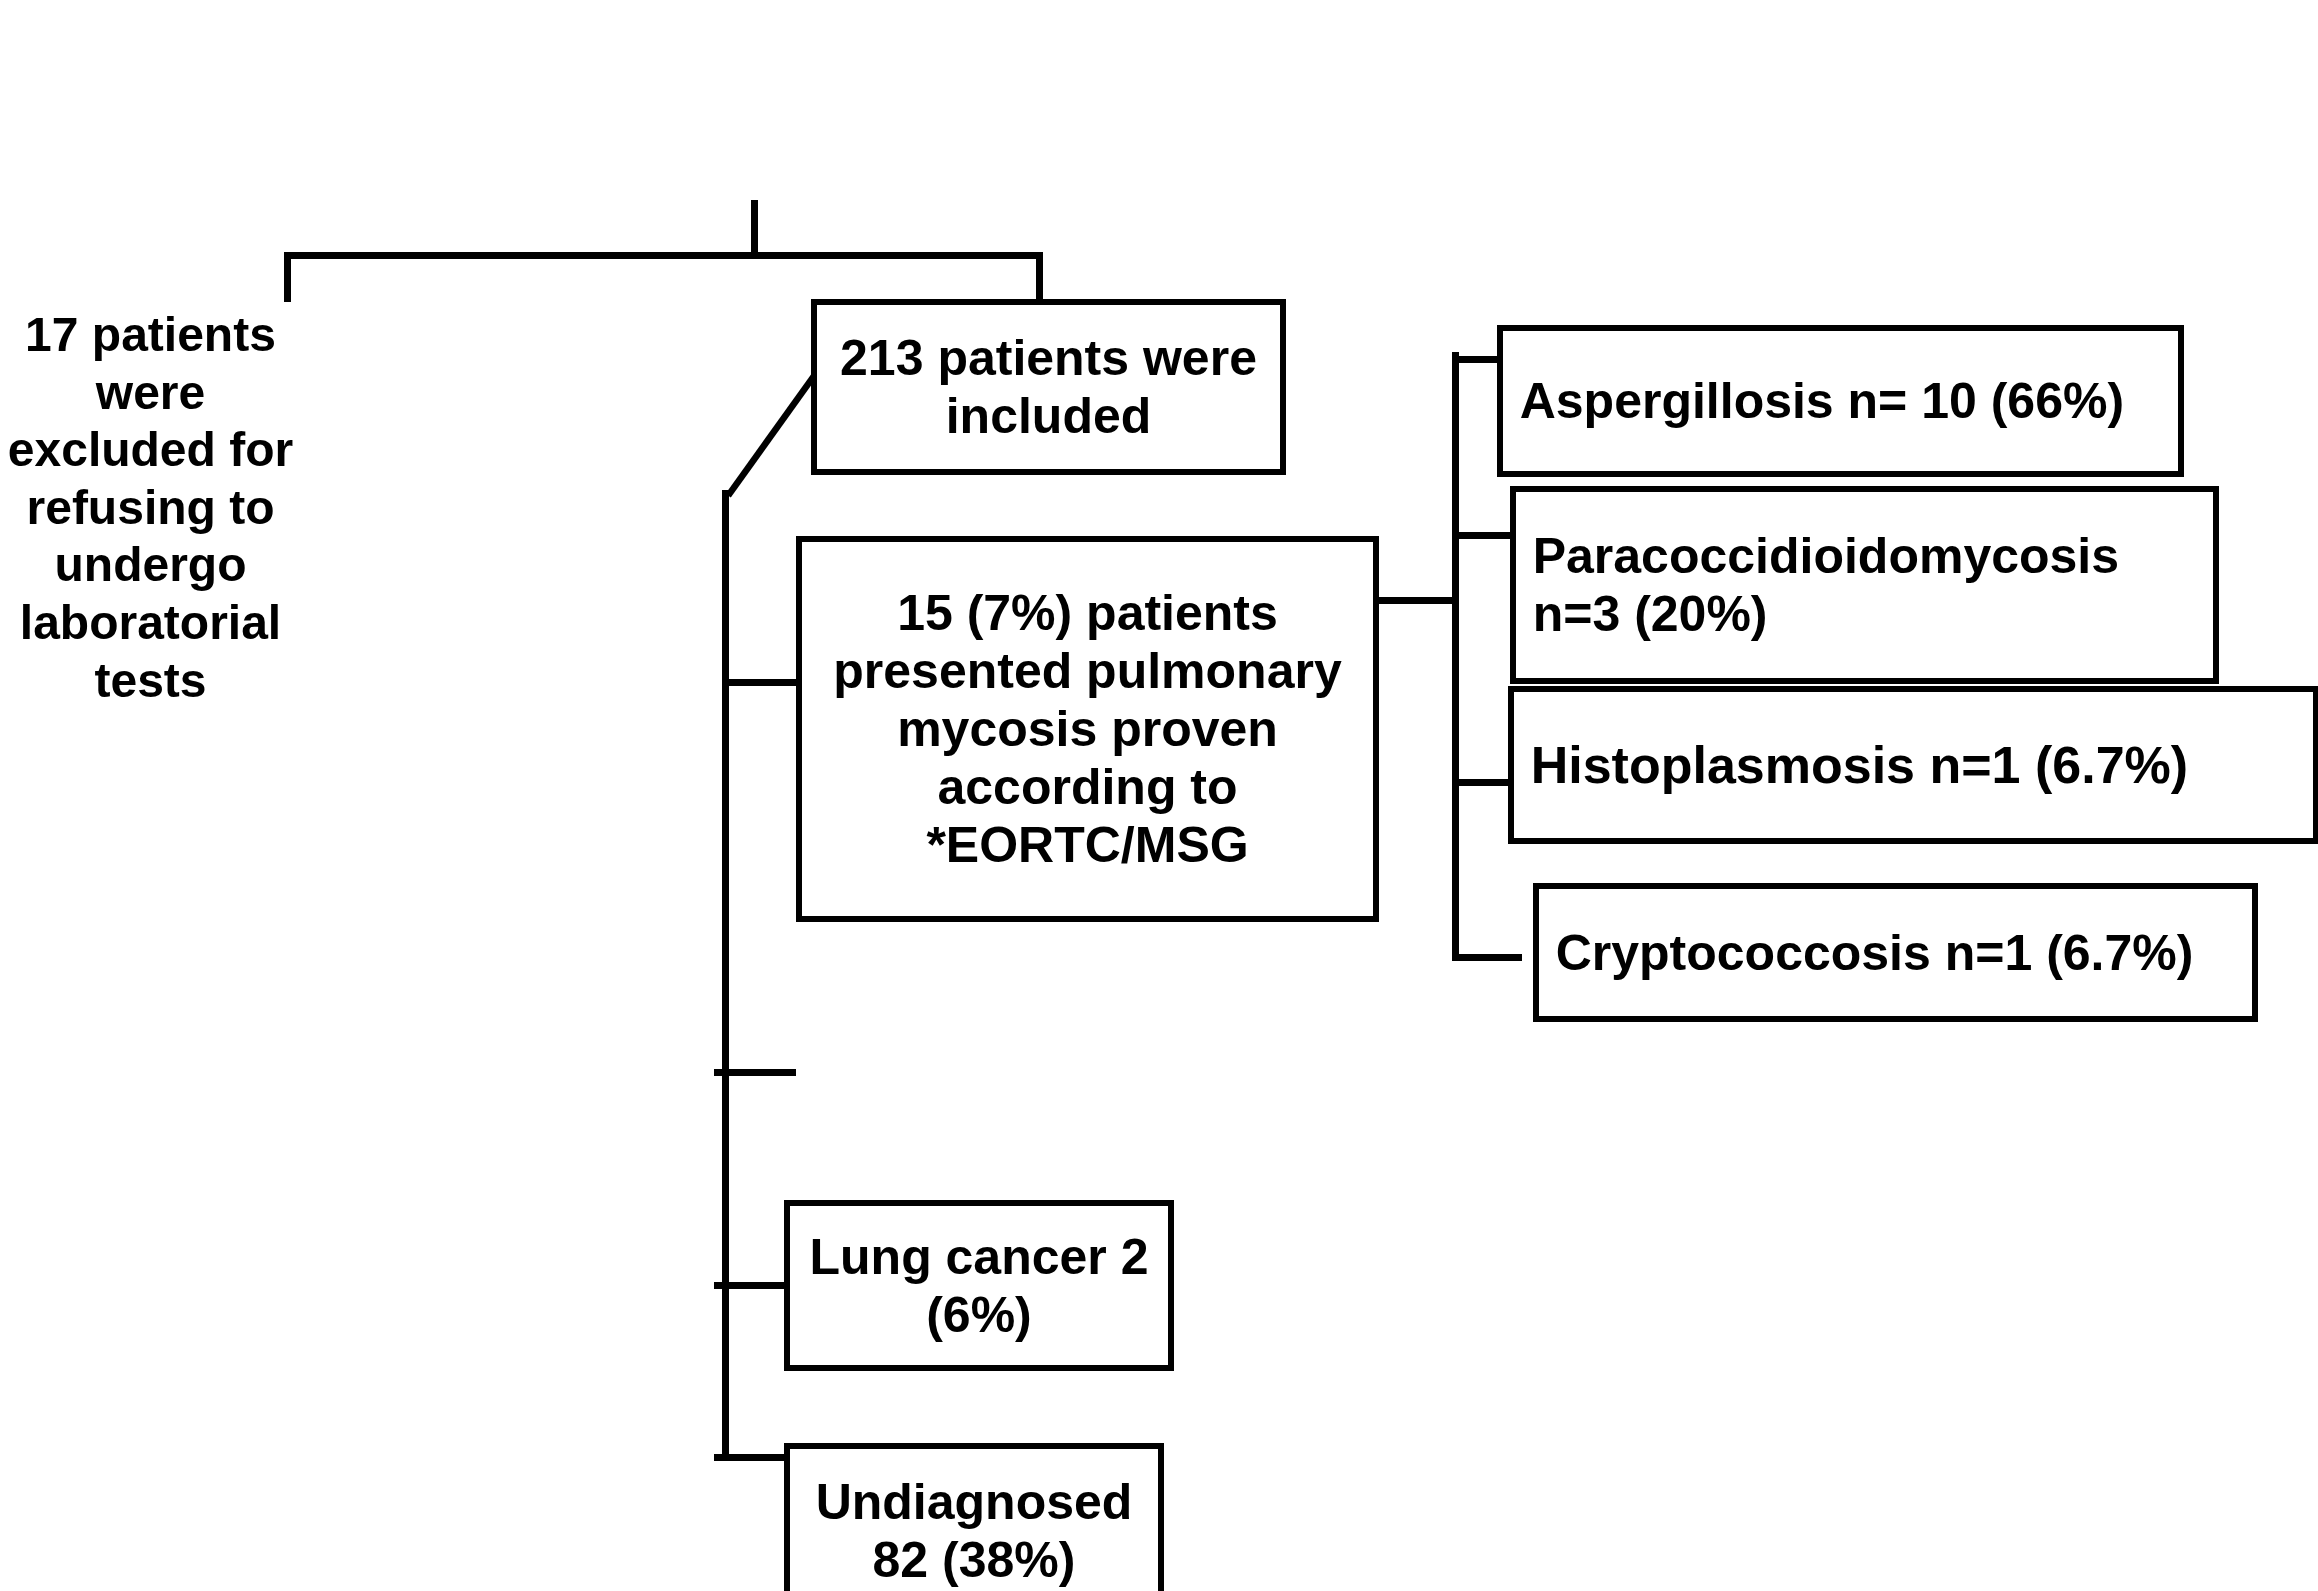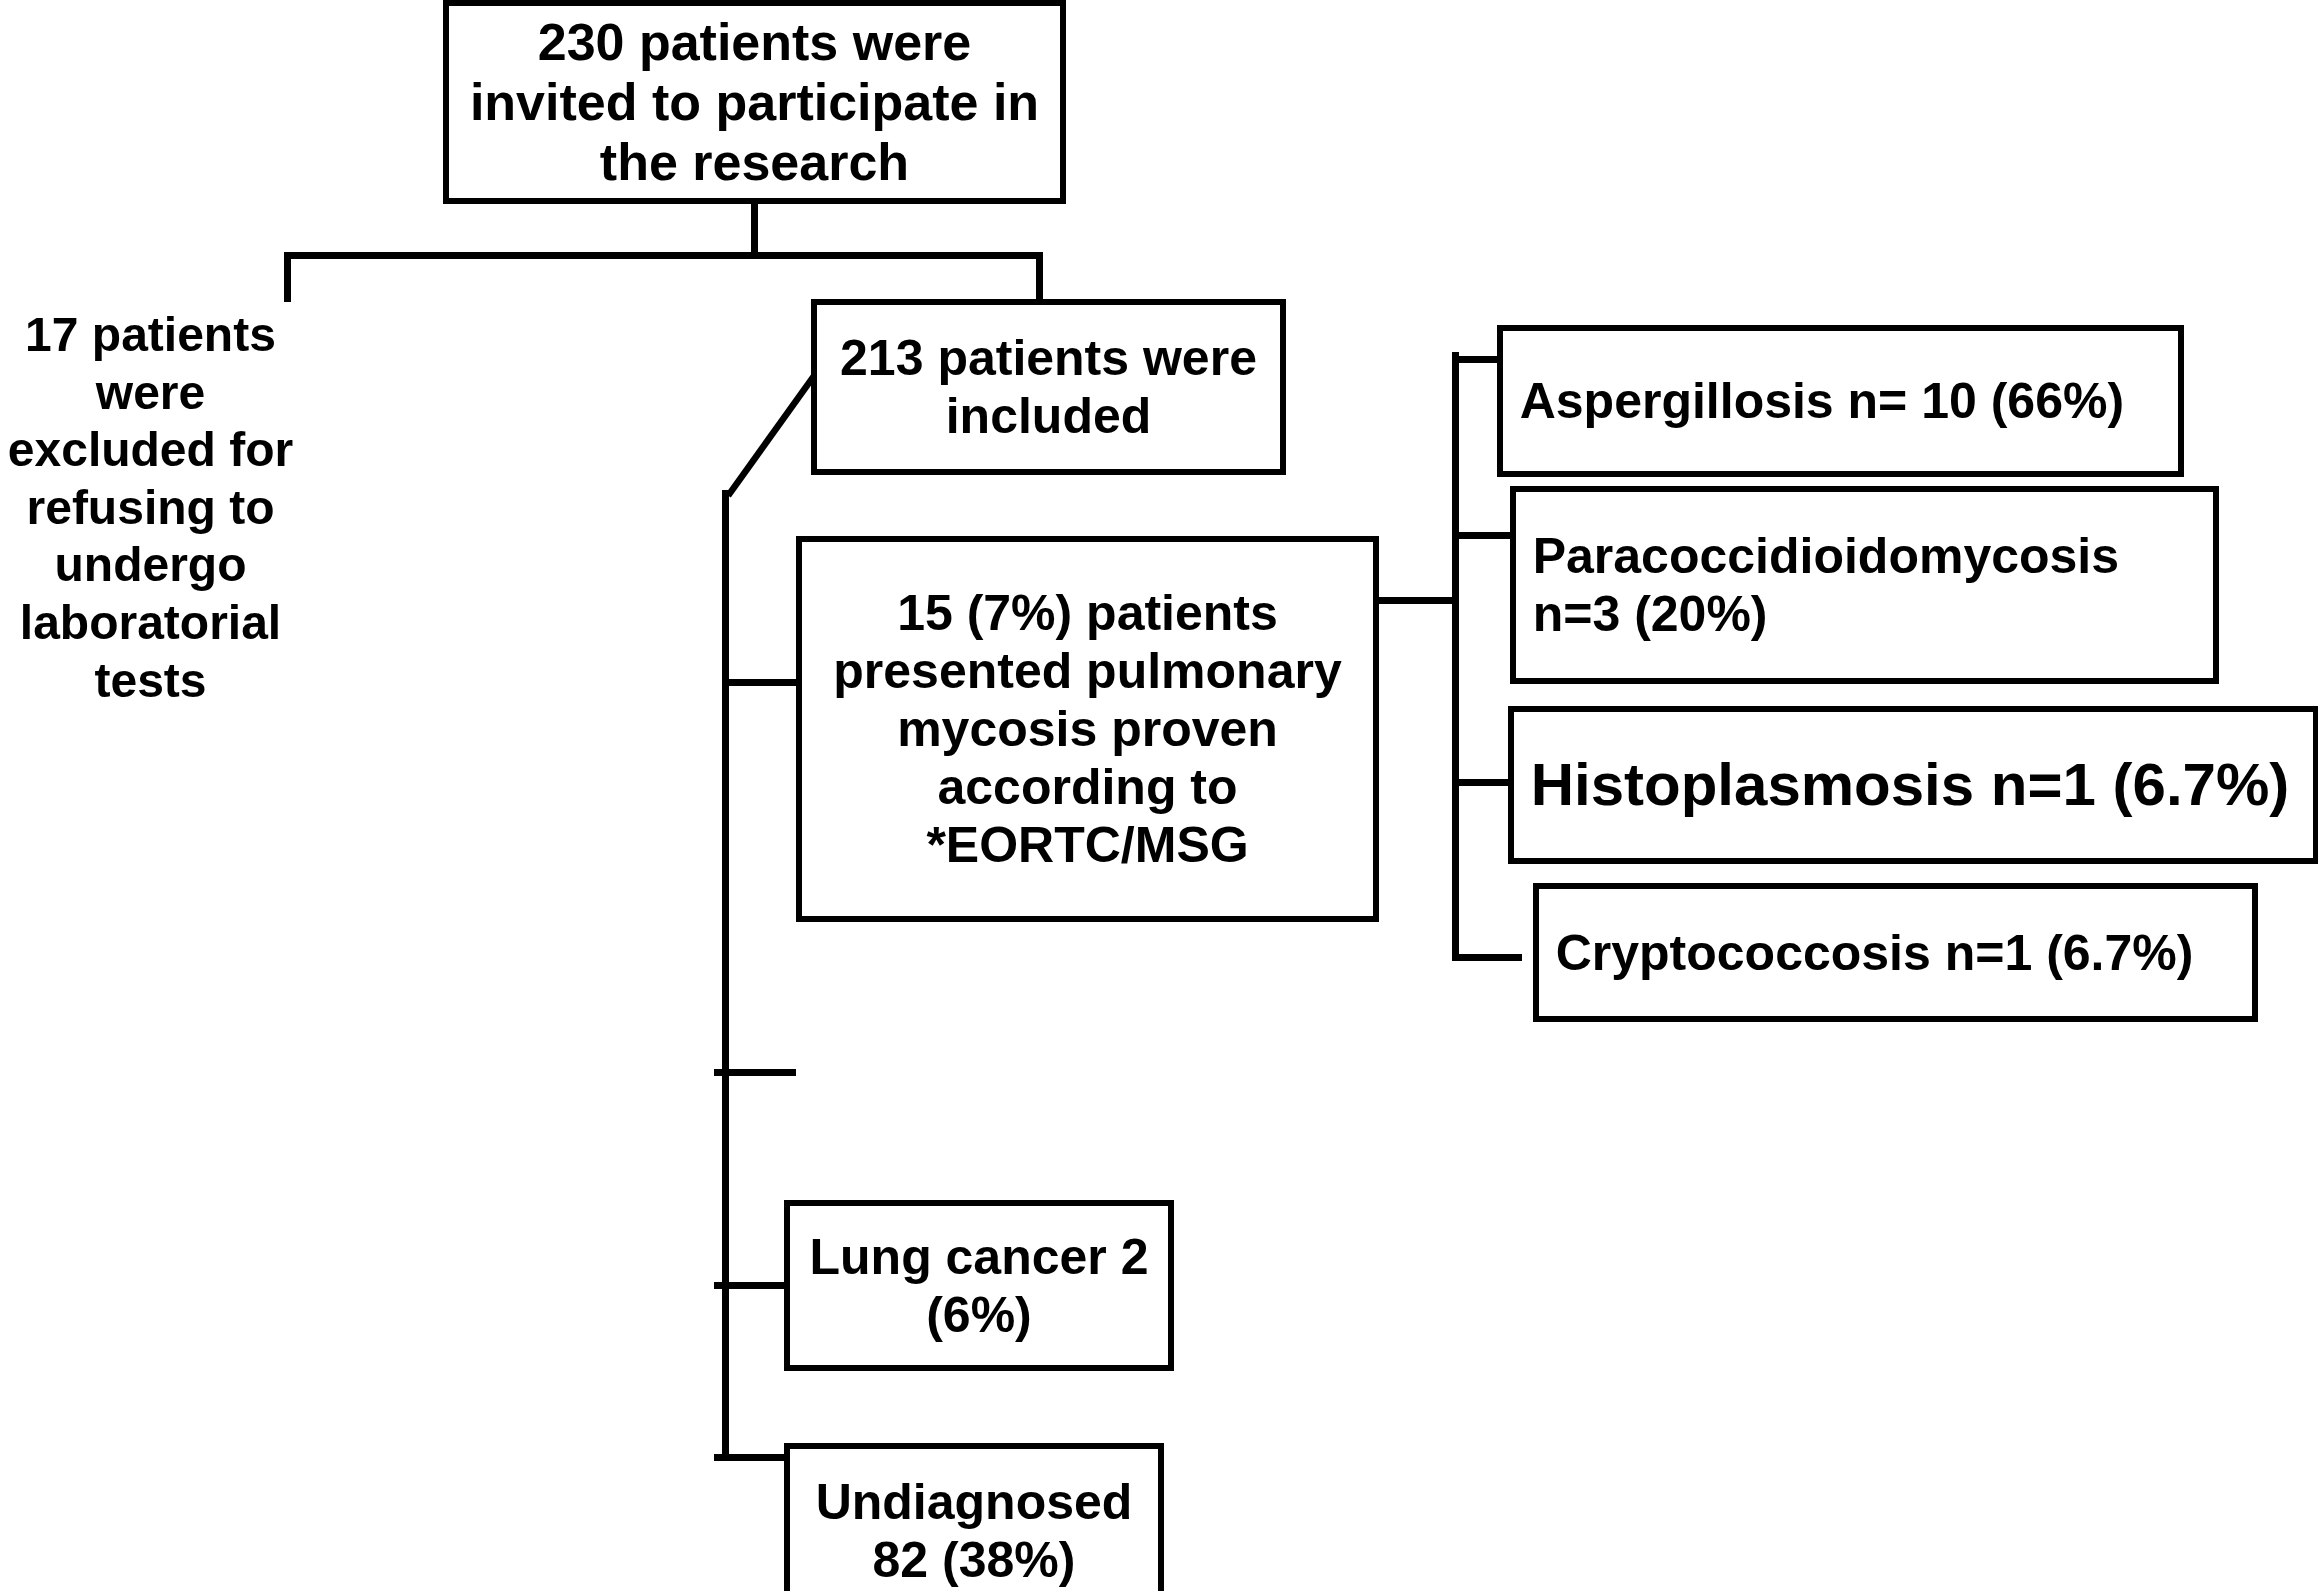--- a/index.html
+++ b/index.html
@@ -62,21 +62,21 @@
   
   #box-invited       { left: 443px;  top: 0px;    width: 623px; height: 204px; font-size: 52px; }
   #box-included      { left: 811px;  top: 299px;  width: 475px; height: 176px; font-size: 50px; }
   #box-mycosis       { left: 796px;  top: 536px;  width: 583px; height: 386px; font-size: 50px; }
   #box-tuberculosis  { left: 784px;  top: 967px; width: 378px; height: 191px; font-size: 50px; }
   #box-lungcancer    { left: 784px;  top: 1200px; width: 390px; height: 171px; font-size: 50px; }
   #box-undiagnosed   { left: 784px;  top: 1443px; width: 380px; height: 176px; font-size: 50px; }
 
   #box-aspergillosis { left: 1497px; top: 293px;  width: 687px; height: 152px; font-size: 50px; margin-top: 32px; }
   #box-paracocci     { left: 1510px; top: 486px;  width: 709px; height: 198px; font-size: 50px; }
-  #box-histoplasmosis{ left: 1508px; top: 706px;  width: 811px; height: 158px; font-size: 60px; }
+  #box-histoplasmosis{ left: 1508px; top: 686px;  width: 811px; height: 158px; font-size: 52px; }
   #box-cryptococcosis{ left: 1516px; top: 883px;  width: 725px; height: 139px; font-size: 50px; margin-left: 17px; }
 
   #text-excluded     { left: -13px;  top: 306px;  width: 327px; font-size: 48px; }
 </style>
 </head>
 <body>
 
 <div id="canvas">
 
   <div class="vline" style="left:1065px; top:0px; width:0px; height:0px;"></div>
@@ -100,23 +100,20 @@
   <div class="hline" style="left:714px; top:1454px; width:82px; height:7.4px;"></div>
 
   <div class="hline" style="left:1373px; top:597px; width:85px; height:7.4px;"></div>
   <div class="vline" style="left:1452px; top:352px; width:7.4px; height:608px;"></div>
 
   <div class="hline" style="left:1452px; top:356px; width:52px; height:7.4px;"></div>
   <div class="hline" style="left:1452px; top:532px; width:65px; height:7.4px;"></div>
   <div class="hline" style="left:1452px; top:779px; width:63px; height:7.4px;"></div>
   <div class="hline" style="left:1452px; top:954px; width:70px; height:7.4px;"></div>
 
-  <div class="node" id="box-invited">
-    <span class="txt">230 patients were invited to participate in the research</span>
-  </div>
 
   <div class="freetext" id="text-excluded">17 patients were
 excluded for
 refusing to undergo
 laboratorial tests</div>
 
   <div class="node" id="box-included">
     <span class="txt">213 patients were included</span>
   </div>
 

